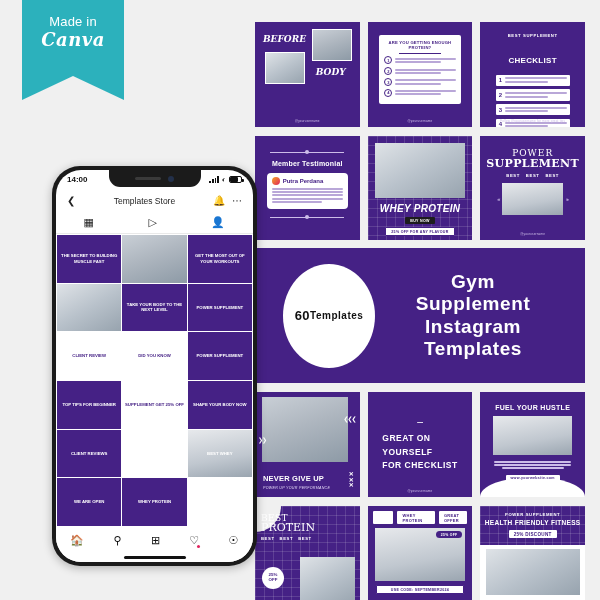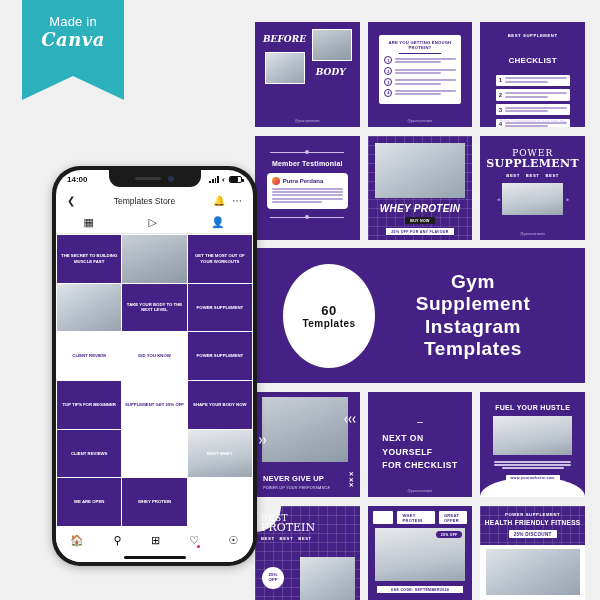--- a/index.html
+++ b/index.html
@@ -89,21 +89,21 @@
     padding:1.5px 3px; border-radius:1px; margin:1.8px 0; width:78%;}
   .numbox b{ font-size:6px; }
   .pill{ background:#fff; color:#452185; font-size:3.6px; font-weight:700;
     padding:1.5px 5px; border-radius:1px; letter-spacing:.3px;}
   .pill.dark{ background:#1d1d1d; color:#fff;}
 
   
   .banner{ margin-top:8px; background:#452185; height:135px; position:relative;
     display:flex; align-items:center; }
   .circle{ width:92px; height:104px; border-radius:50%; background:#fff;
-    margin-left:28px; display:flex; flex-direction:column; align-items:center;
+    margin-left:28px; display:flex; align-items:center;
     justify-content:center; color:#111; flex:0 0 auto;}
   .circle .n{ font-size:13px; font-weight:700; letter-spacing:.5px;}
   .circle .t{ font-size:10px; font-weight:700; letter-spacing:.5px;}
   .bantext{ flex:1; text-align:center; color:#fff; font-size:19px; font-weight:700;
     line-height:1.18; letter-spacing:.6px; padding-right:14px;}
   .bantext div{ white-space:nowrap;}
 
   .row3.gap2{ margin-top:9px; }
 
   
@@ -380,21 +380,21 @@
       <div style="position:absolute;right:4px;top:22%;font-size:6px;color:#fff;letter-spacing:-1px;">❮❮❮</div>
       <div style="position:absolute;left:3px;top:42%;font-size:6px;color:#fff;letter-spacing:-1px;">❯❯</div>
       <div style="position:absolute;left:8px;bottom:14px;font-size:7.5px;font-weight:700;letter-spacing:.2px;">NEVER GIVE UP</div>
       <div style="position:absolute;left:8px;bottom:7px;font-size:3.6px;font-style:italic;color:#e2d7f5;letter-spacing:.3px;">POWER UP YOUR PERFORMANCE</div>
       <div style="position:absolute;right:6px;bottom:8px;font-size:6px;font-weight:700;line-height:.95;">✕<br>✕<br>✕</div>
     </div>
 
     <div class="card" style="justify-content:center;">
       <div style="font-size:8px;margin-bottom:7px;">⚊</div>
       <div style="font-size:8.5px;font-weight:700;letter-spacing:.5px;line-height:1.6;">
-        <div>NEXT ON</div>
+        <div>GREAT ON</div>
         <div>YOURSELF</div>
         <div>FOR CHECKLIST</div>
       </div>
       <div class="wm">@yourusername</div>
     </div>
 
     <div class="card">
       <div style="font-size:7px;font-weight:700;margin-top:6px;letter-spacing:.3px;">FUEL YOUR HUSTLE</div>
       <div class="photo3" style="width:84%;height:42%;margin-top:5px;"></div>
       <div style="width:82%;margin-top:4px;">

